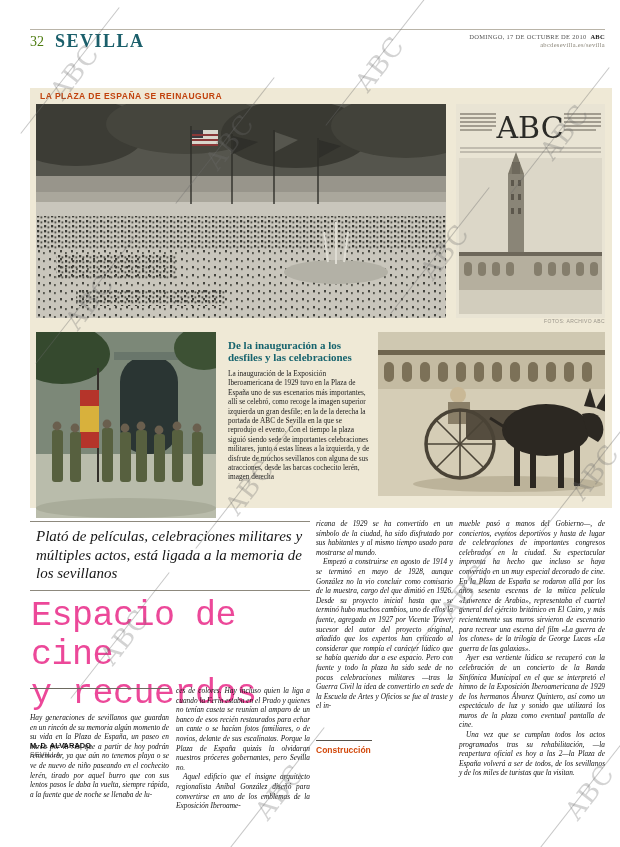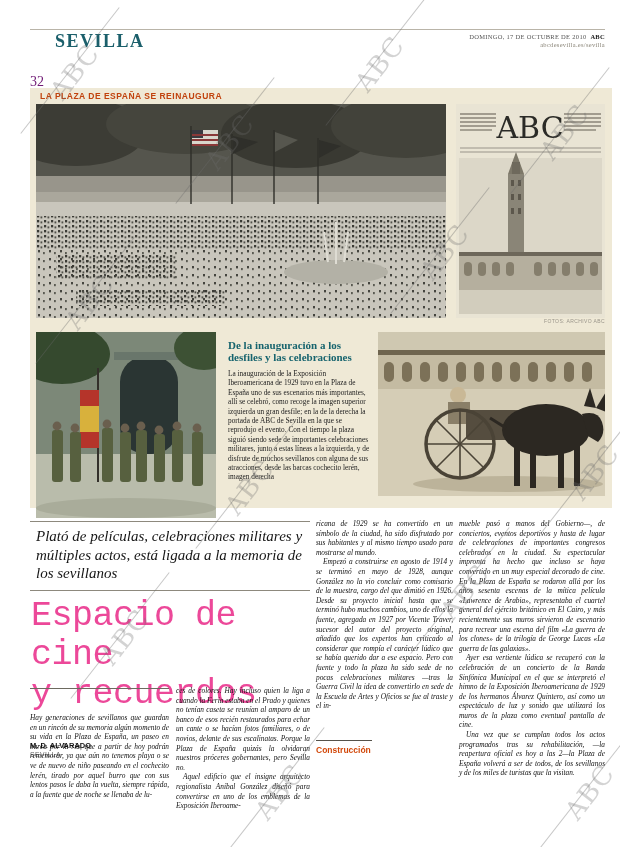--- a/index.html
+++ b/index.html
@@ -1,21 +1,21 @@
 <!DOCTYPE html>
 <html lang="es"><head>
 <meta charset="utf-8">
 <style>
   html,body{margin:0;padding:0;background:#fff;}
   .page{position:relative;width:620px;height:847px;background:#ffffff;
         font-family:"Liberation Serif", serif;overflow:hidden;color:#1a1a1a;}
 
   
   .top-rule{position:absolute;left:30px;top:29px;width:575px;height:1px;background:#b9b4a8;}
-  .page-number{position:absolute;left:30px;top:34px;font-size:14px;color:#701a75;margin-top:40px;}
+  .page-number{position:absolute;left:30px;top:34px;font-size:14px;color:#4d7c0f;}
   .section-title{position:absolute;left:55px;top:31px;font-size:18px;letter-spacing:1.5px;
                  color:#1b5f6b;font-weight:bold;}
   .date-block{position:absolute;right:15px;top:33px;text-align:right;font-size:6.5px;
               color:#555;letter-spacing:.3px;line-height:8px;}
   .date-block b{color:#222;}
   .site-url{color:#8a8578;}
 
   
   .band{position:absolute;left:30px;top:88px;width:582px;height:420px;background:#efe9d6;}
   .kicker{position:absolute;left:40px;top:91px;font-family:"Liberation Sans",sans-serif;

